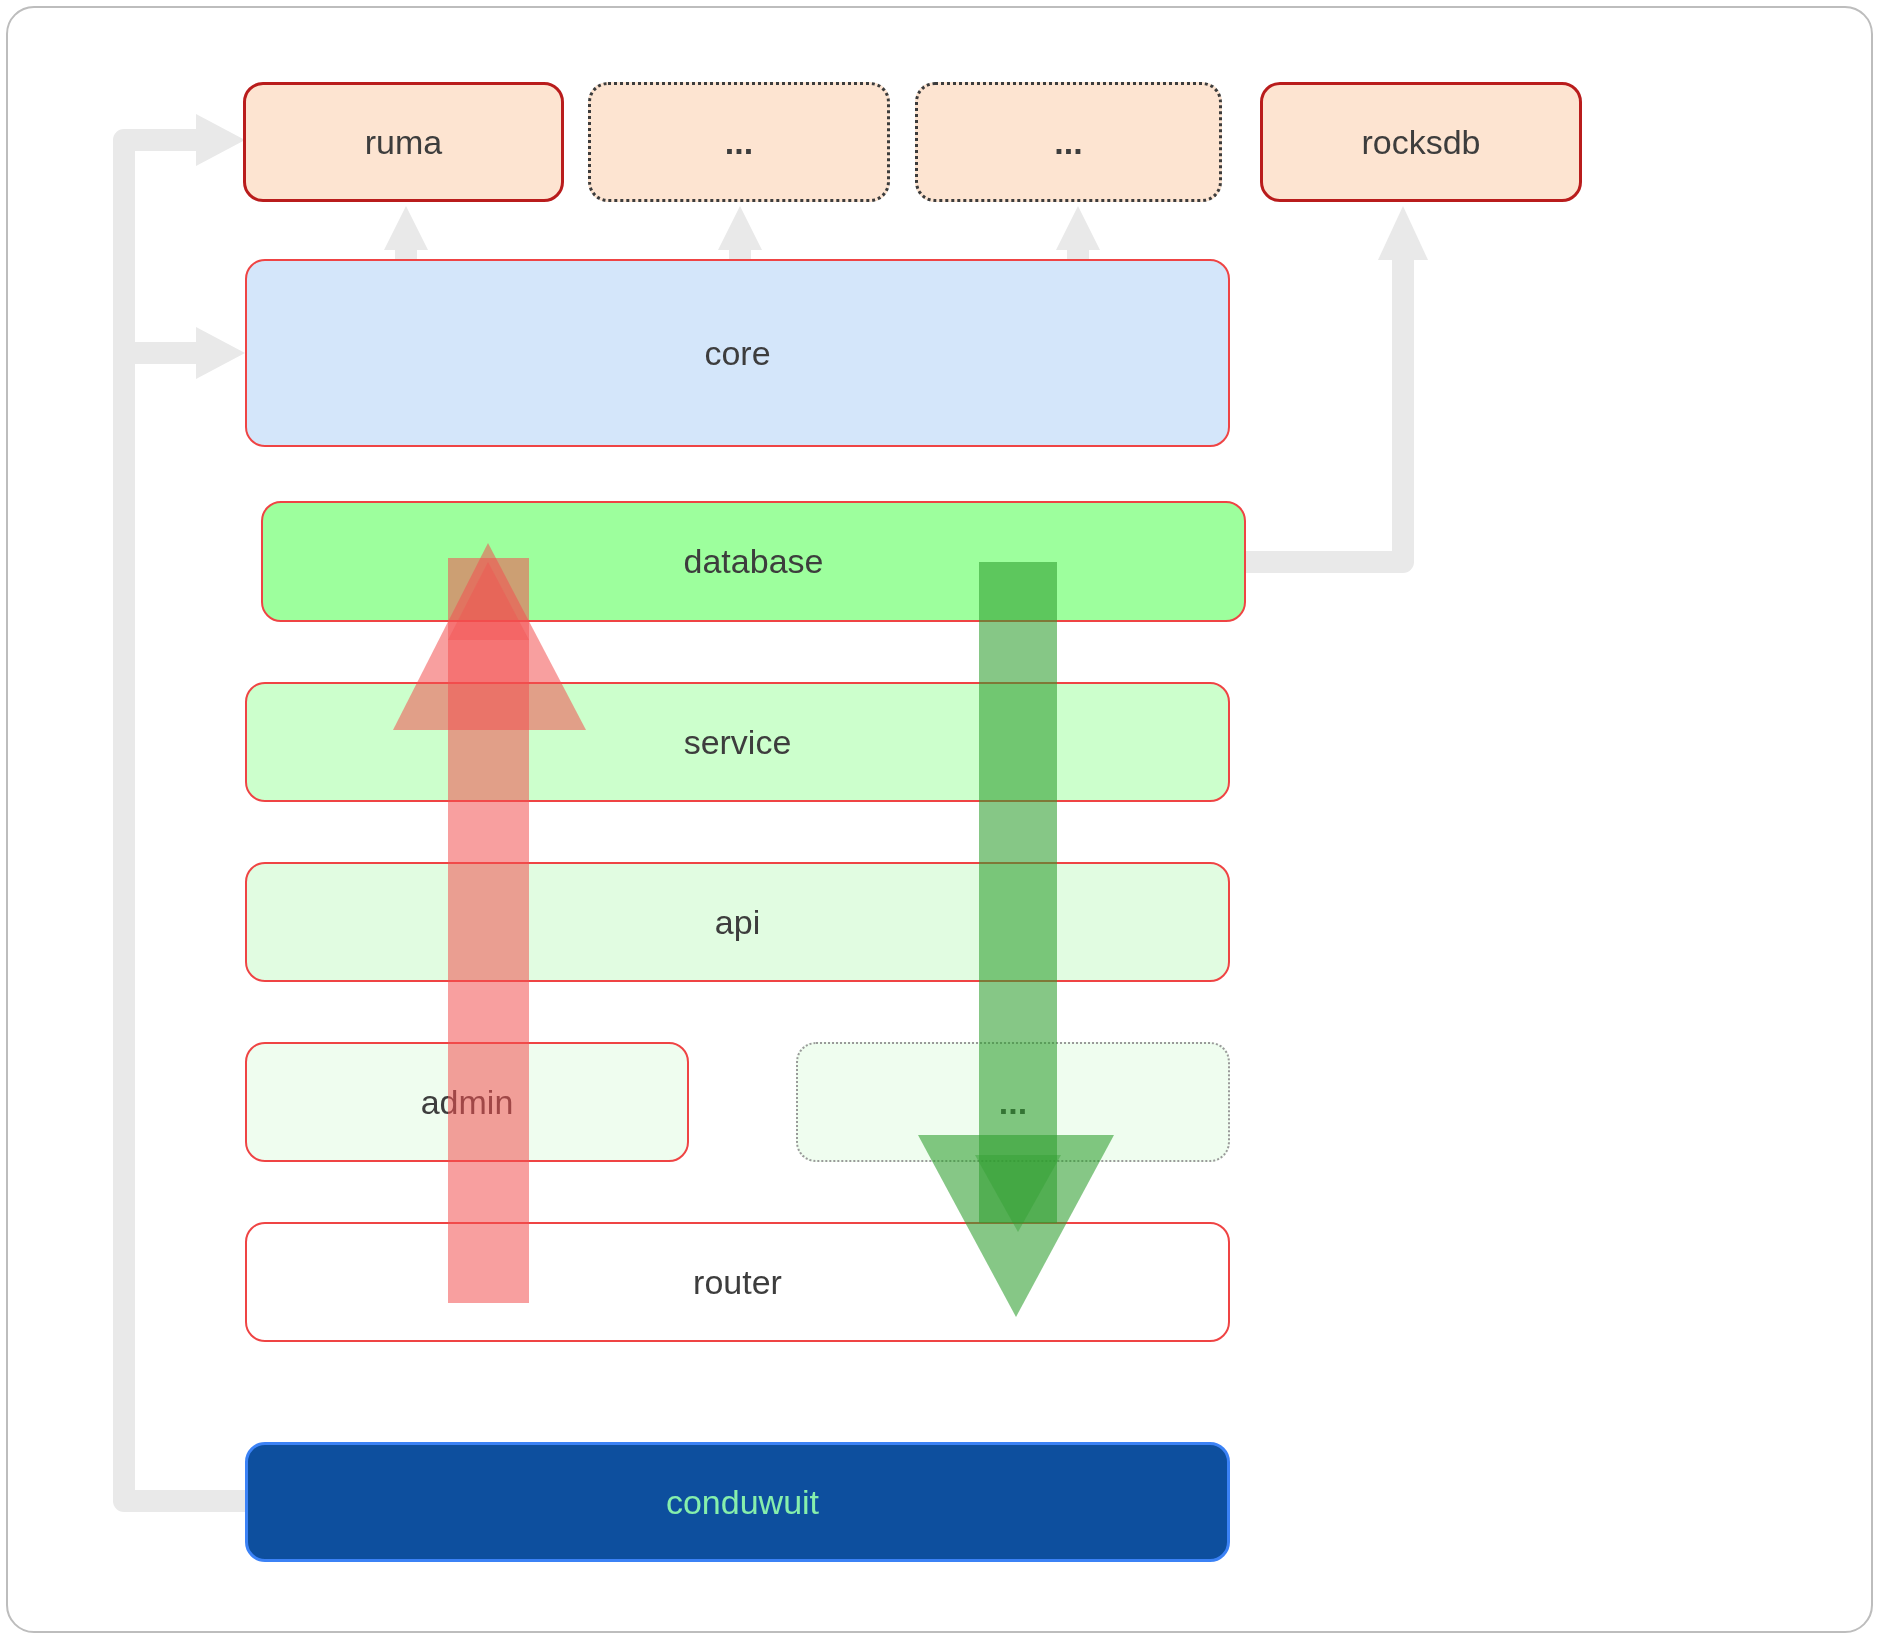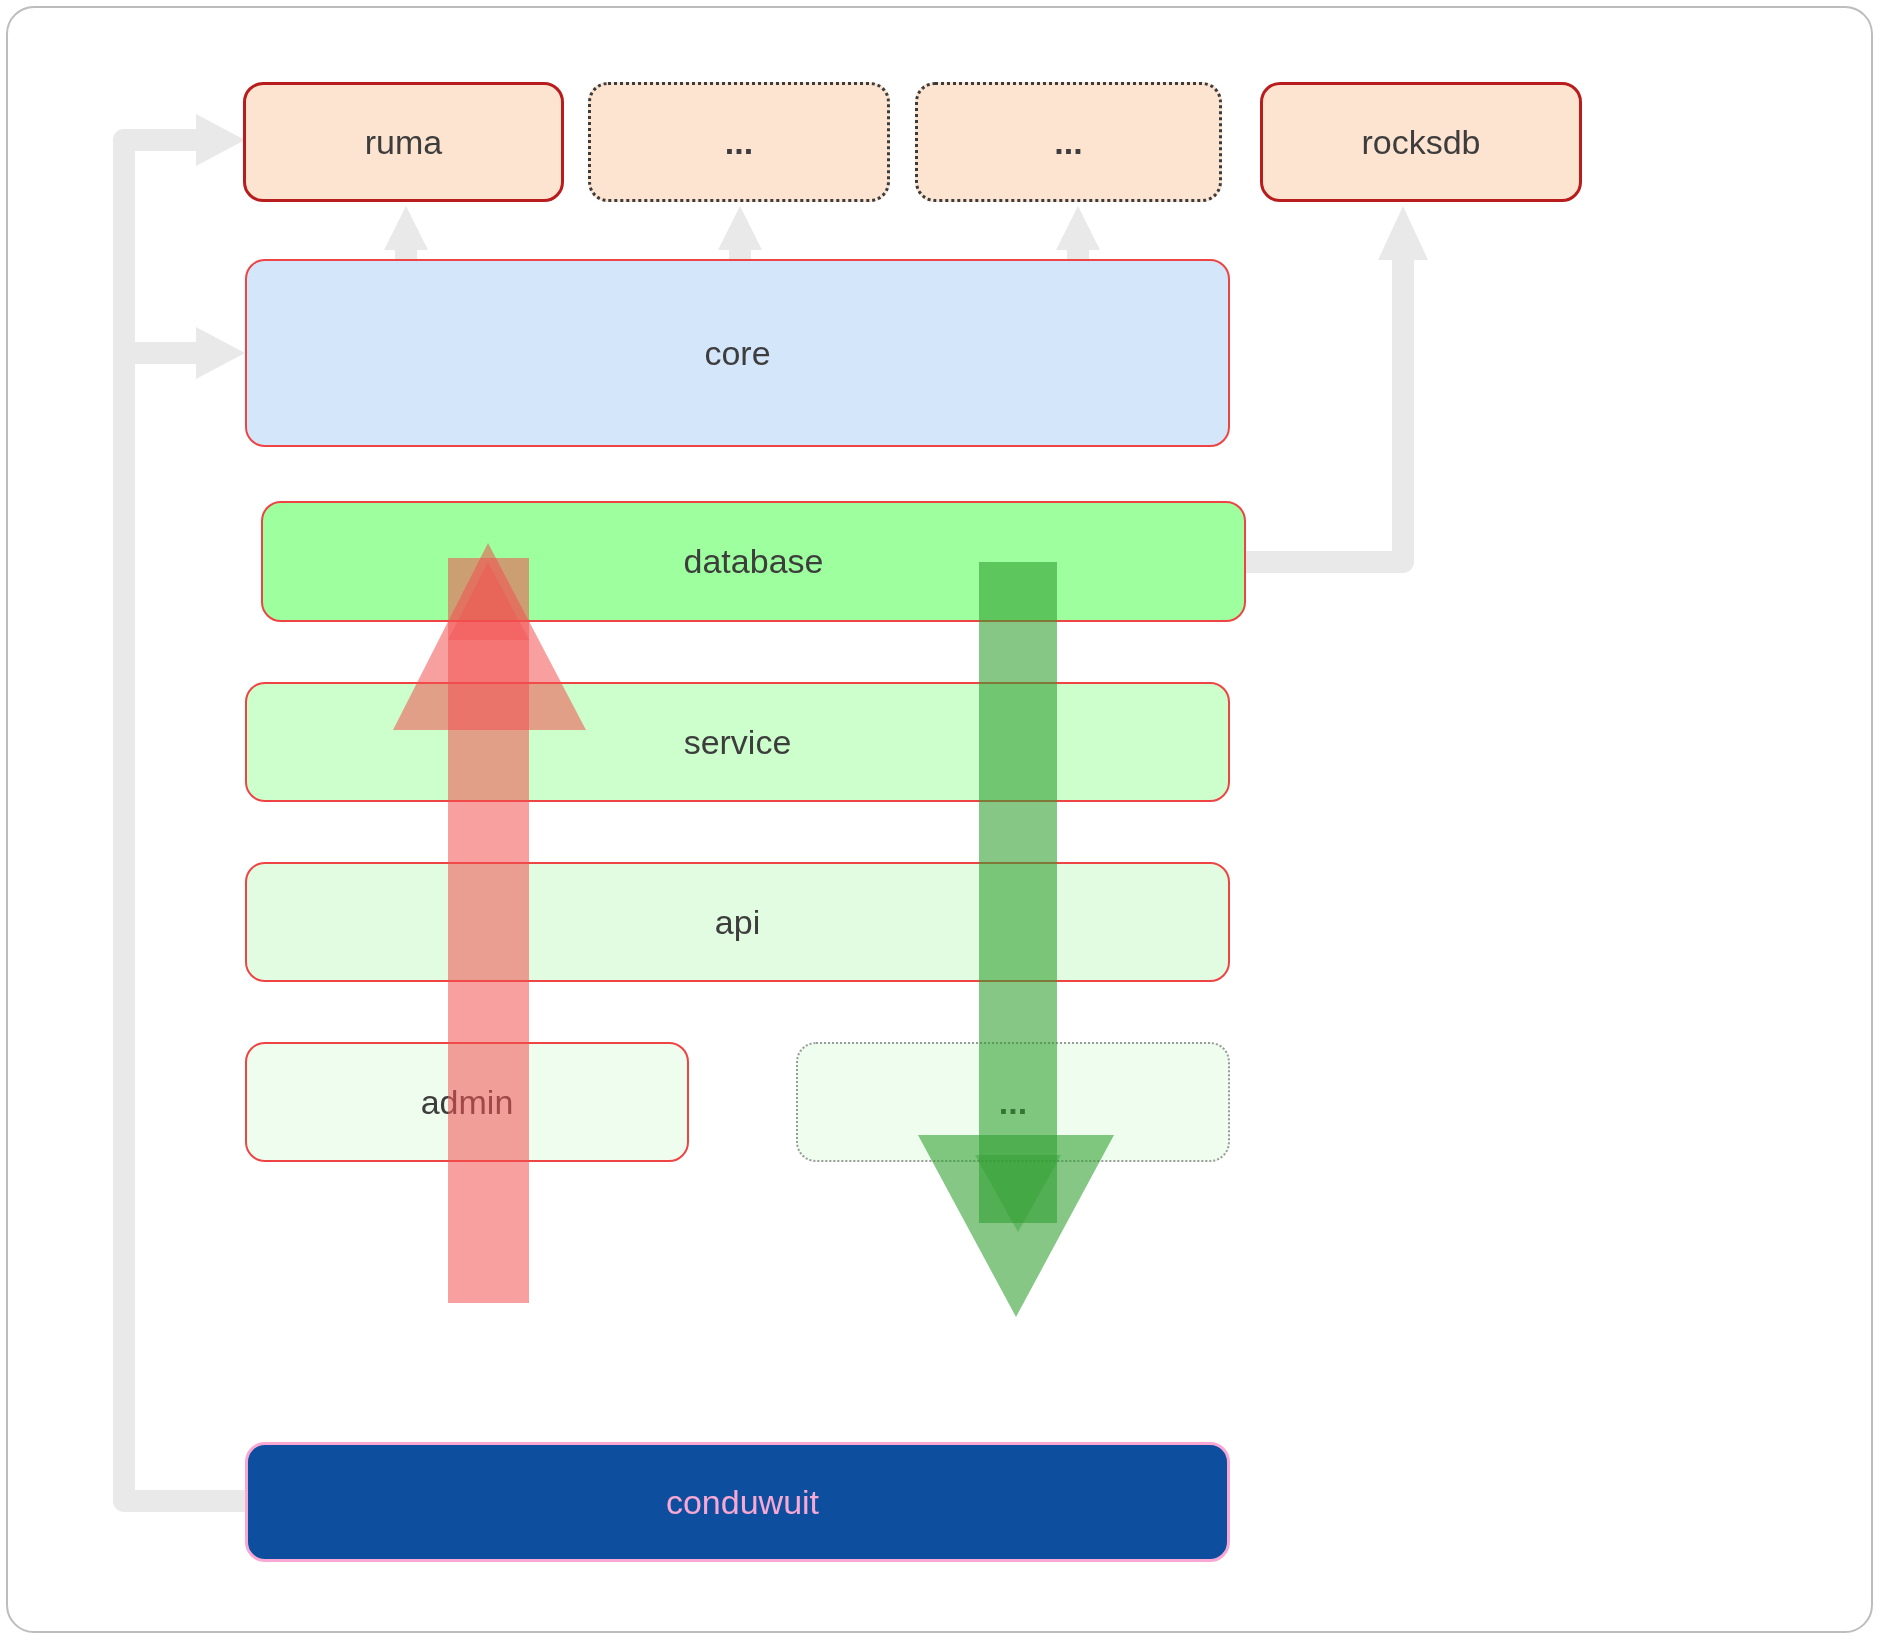--- a/index.html
+++ b/index.html
@@ -31,21 +31,21 @@
   .layerbox{border:2px solid #ef4444;}
   .box-core{background:var(--c-core_blue,#d4e6fa);}
   .box-database{background:var(--c-database_green,#9dff9d);}
   .box-service{background:var(--c-service_green,#ccffcc);}
   .box-api{background:var(--c-api_green,#e1fce1);}
   .box-admin{background:var(--c-admin_green,#effdef);}
   .box-admin-more{background:var(--c-admin_green,#effdef);border:2px dotted #9a9a9a;}
   .box-router{background:var(--c-router_white,#ffffff);}
   .box-conduwuit{
     background:var(--c-conduwuit_blue,#0d4f9e);
-    border:3px solid #f9a8d4;color:#f9a8d4;padding-left:10px;
+    border:3px solid #3b82f6;color:#86efac;padding-left:10px;
   }
   .conn-stroke{fill:none;stroke:var(--c-connector_gray,#e9e9e9);stroke-width:22;stroke-linejoin:round;}
   .conn-fill{fill:var(--c-connector_gray,#e9e9e9);}
   .unload-shape{fill:var(--c-unload_red,#f25050);fill-opacity:0.55;}
   .unload-marker{fill:var(--c-unload_red,#f25050);fill-opacity:0.38;}
   .load-shape{fill:var(--c-load_green,#2f9e2f);fill-opacity:0.58;}
   .load-marker{fill:var(--c-load_green,#2f9e2f);fill-opacity:0.4;}
   .legend{
     position:absolute;left:1322px;top:922px;width:473px;height:360px;
     background:var(--c-legend_bg,#f1f1f1);
@@ -115,20 +115,23 @@
   </div>
   <div class="box layerbox box-service" style="left:245px;top:682px;width:985px;height:120px;">
     <span>service</span>
   </div>
   <div class="box layerbox box-admin" style="left:245px;top:1042px;width:444px;height:120px;">
     <span>admin</span>
   </div>
   <div class="box box-admin-more" style="left:796px;top:1042px;width:434px;height:120px;">
     <span style="font-weight:bold;">...</span>
   </div>
+  <div class="box layerbox box-router" style="left:245px;top:1222px;width:985px;height:120px;">
+    <span>router</span>
+  </div>
   <div class="box box-conduwuit" style="left:245px;top:1442px;width:985px;height:120px;">
     <span>conduwuit</span>
   </div>
 
   <svg class="layer" width="1883" height="1643" viewBox="0 0 1883 1643" style="z-index:4;">
     <g>
       <polygon class="unload-shape" points="393,730 488,543 586,730"></polygon>
       <rect class="unload-shape" x="448" y="558" width="81" height="745"></rect>
       <polygon class="unload-marker" points="448,640 529,640 488,562"></polygon>
     </g>

